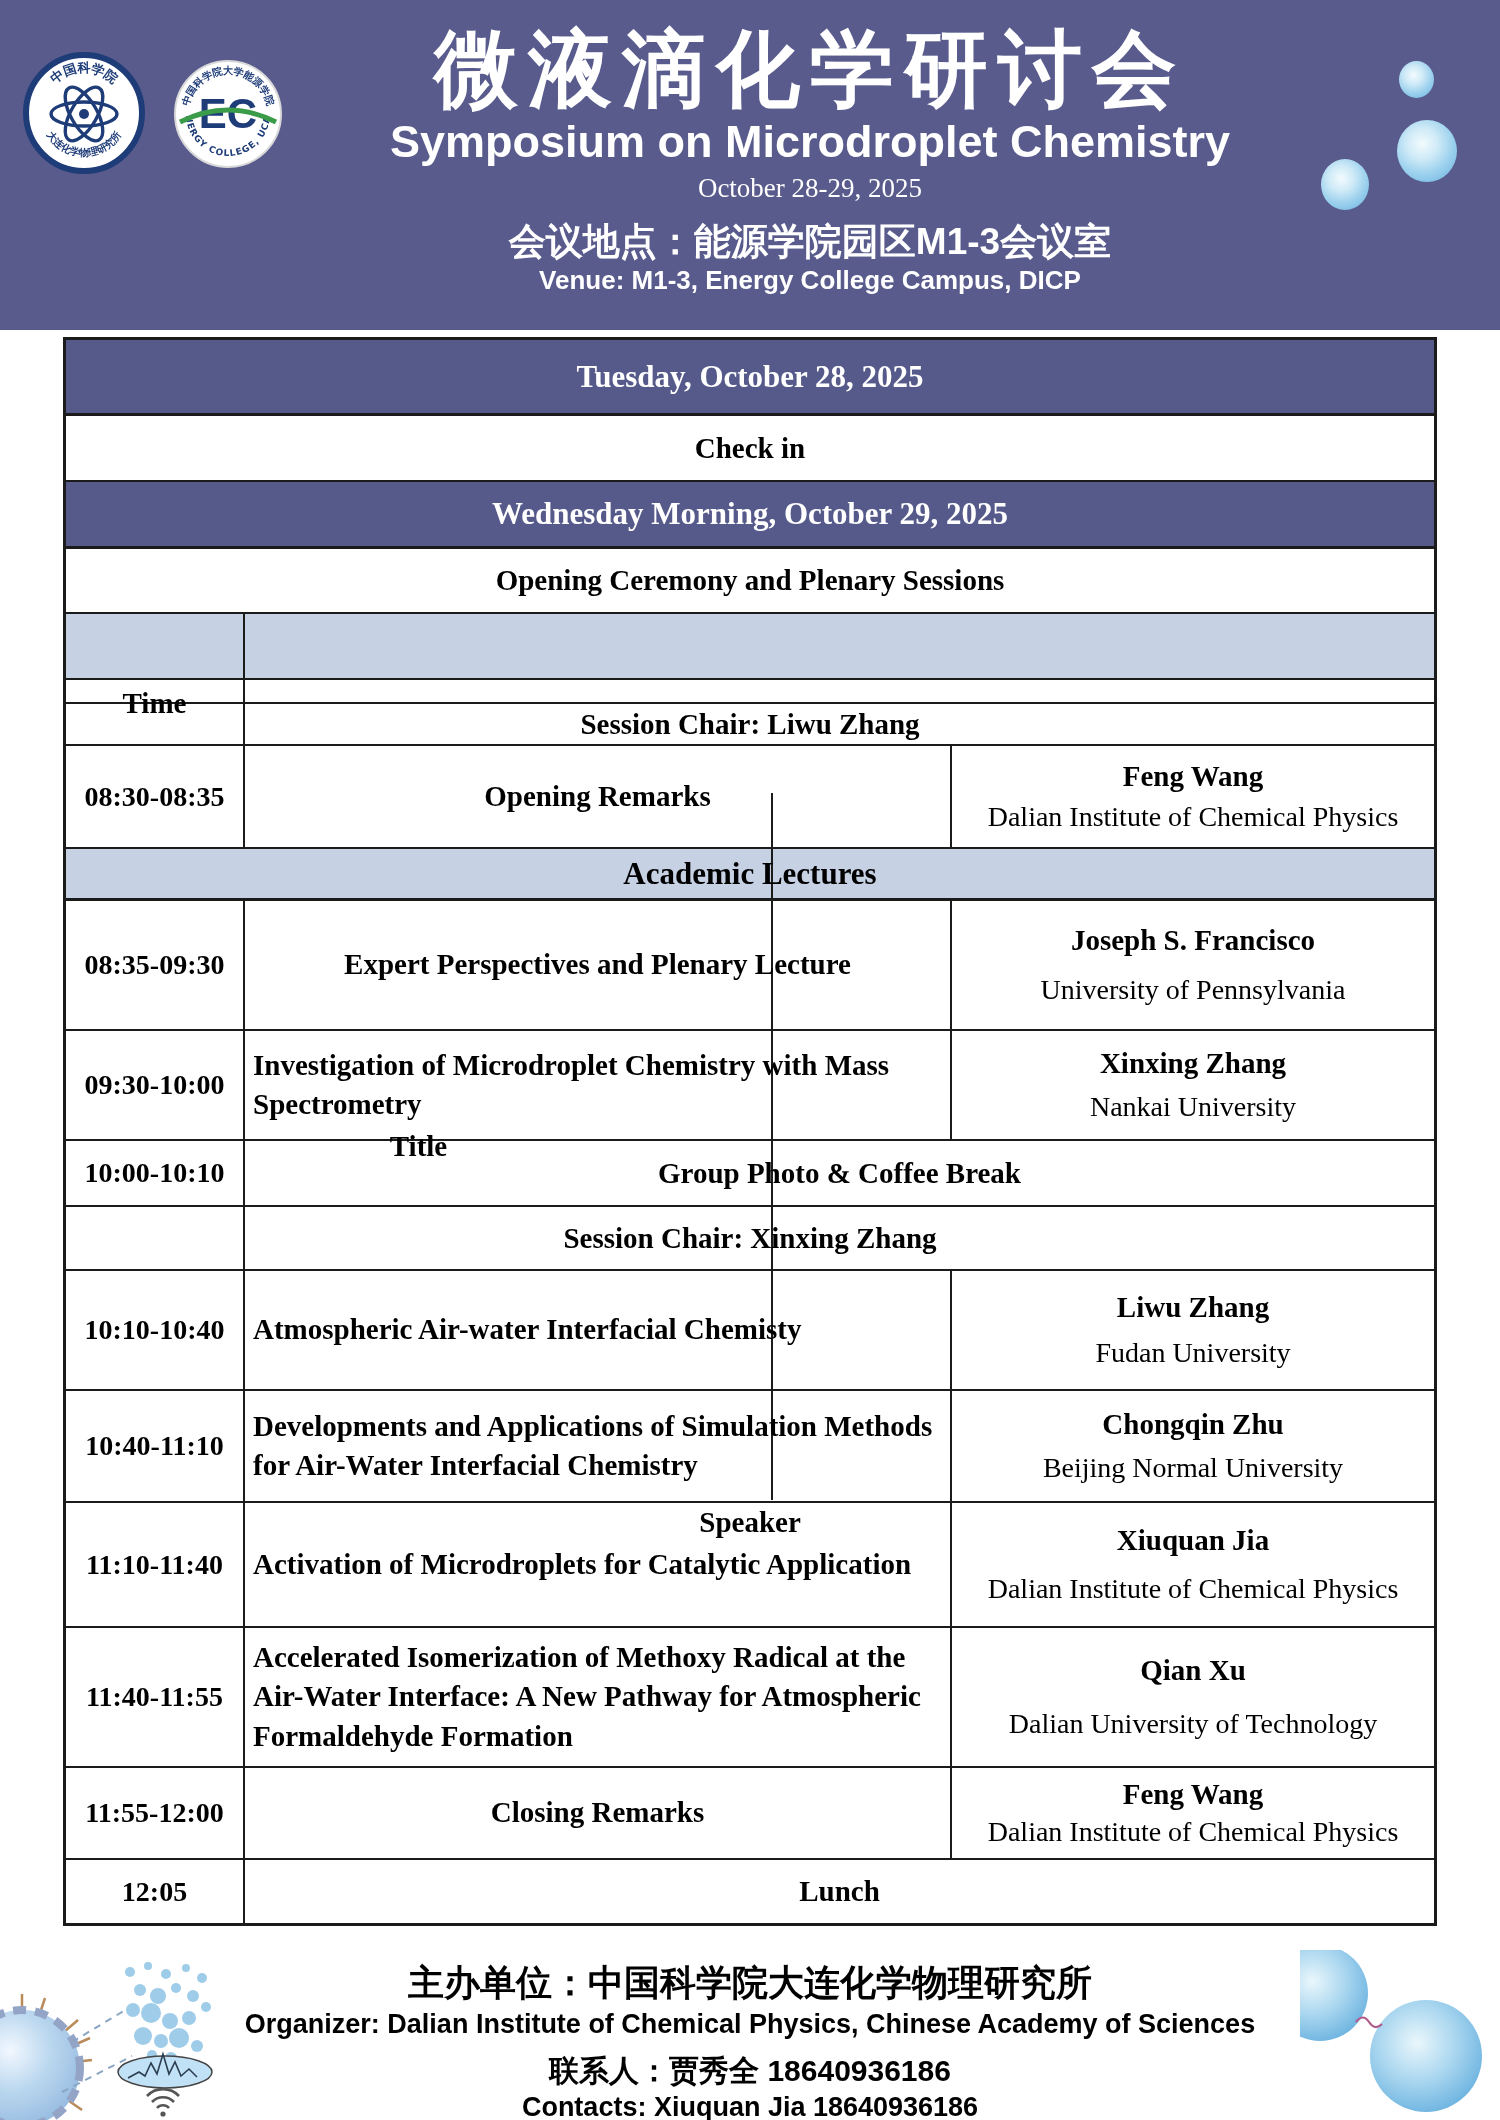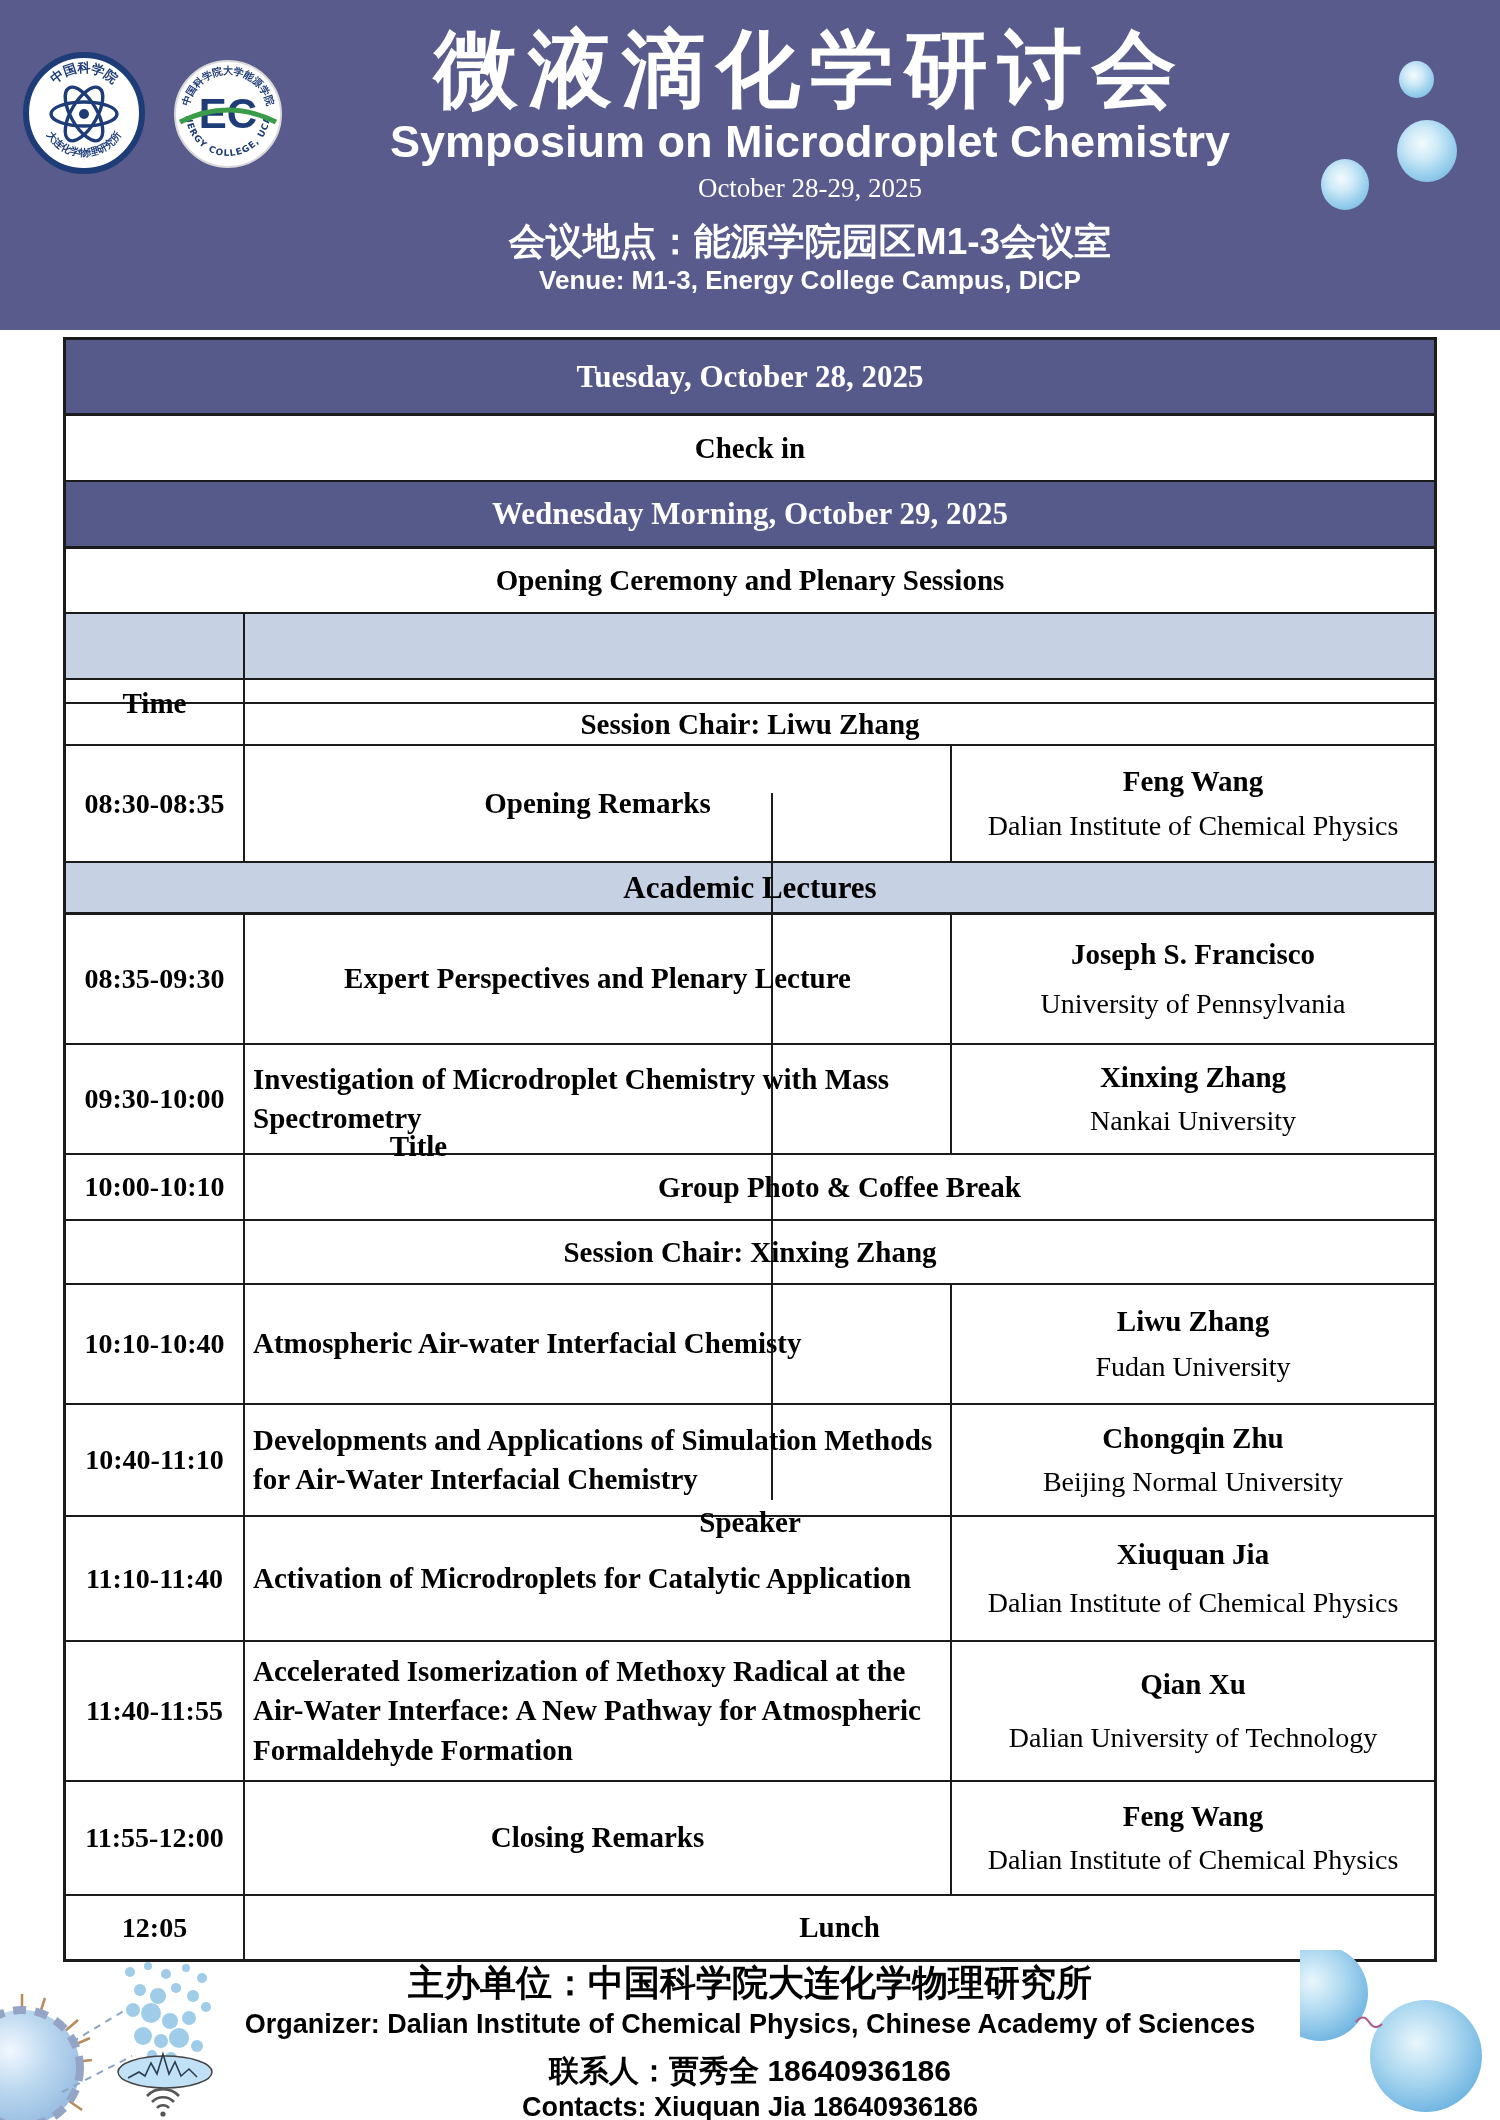--- a/index.html
+++ b/index.html
@@ -141,21 +141,21 @@
       <div class="c titlec hd" style="justify-content:center">Title</div>
       <div class="c speaker hd">Speaker</div>
     </div>
 
     <div class="row empty"></div>
 
     <div class="row" style="height:42px">
       <div class="fl" style="font-size:29px">Session Chair: Liwu Zhang</div>
     </div>
 
-    <div class="row" style="height:117px">
+    <div class="row" style="height:103px">
       <div class="c time">08:30-08:35</div>
       <div class="c titlec tc">Opening Remarks</div>
       <div class="c speaker">
         <div class="sp-name">Feng Wang</div>
         <div class="sp-aff">Dalian Institute of Chemical Physics</div>
       </div>
     </div>
 
     <div class="row band" style="height:52px">
       <div class="fl">Academic Lectures</div>
@@ -218,21 +218,21 @@
 
     <div class="row" style="height:140px">
       <div class="c time">11:40-11:55</div>
       <div class="c titlec tl">Accelerated Isomerization of Methoxy Radical at the Air-Water Interface: A New Pathway for Atmospheric Formaldehyde Formation</div>
       <div class="c speaker">
         <div class="sp-name">Qian Xu</div>
         <div class="sp-aff">Dalian University of Technology</div>
       </div>
     </div>
 
-    <div class="row" style="height:114px">
+    <div class="row" style="height:92px">
       <div class="c time">11:55-12:00</div>
       <div class="c titlec tc">Closing Remarks</div>
       <div class="c speaker">
         <div class="sp-name">Feng Wang</div>
         <div class="sp-aff">Dalian Institute of Chemical Physics</div>
       </div>
     </div>
 
     <div class="row" style="height:63px">
       <div class="c time">12:05</div>

